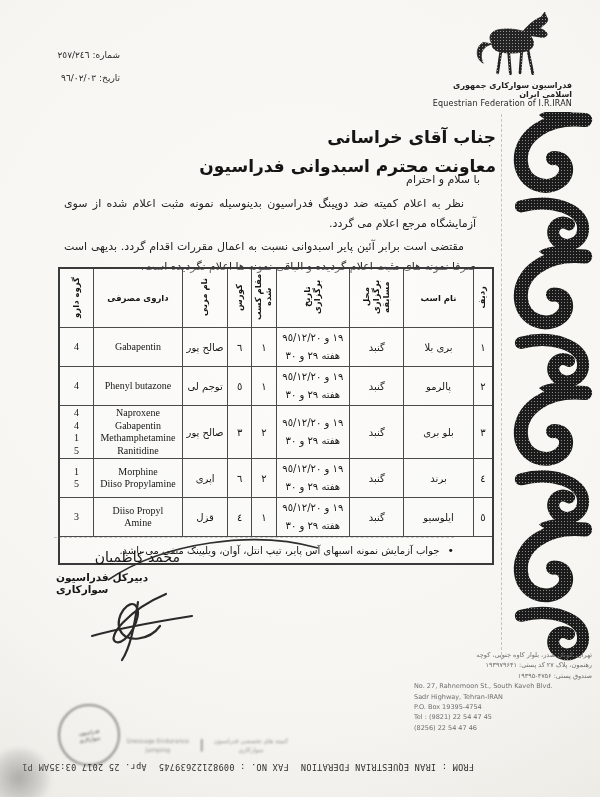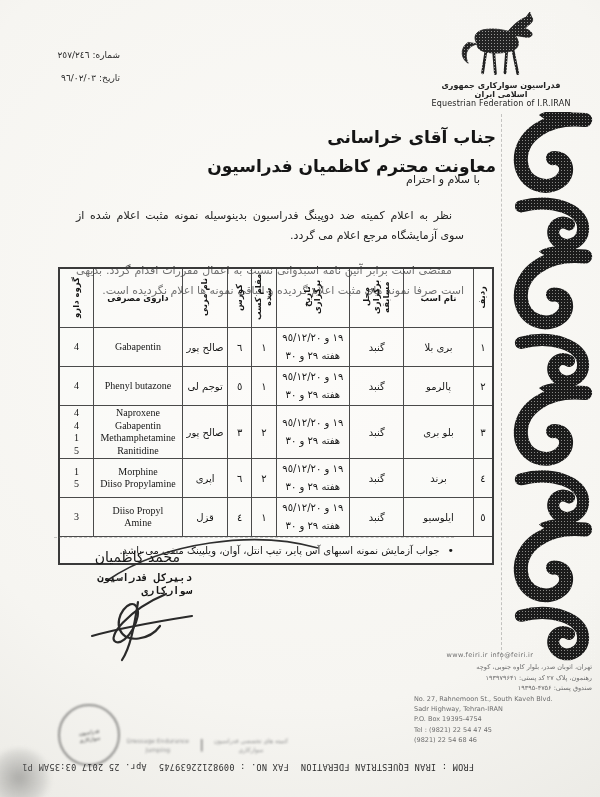--- a/index.html
+++ b/index.html
@@ -5,58 +5,58 @@
   html,body{margin:0;padding:0;}
   body{background:#dddcd8;font-family:"DejaVu Sans",sans-serif;}
   .page{position:relative;width:600px;height:797px;margin:0 auto;overflow:hidden;color:#1f1f1f;
         background:radial-gradient(circle at 50% 38%, #fbfaf7 0%, #f6f5f1 70%, #ecebe6 100%);}
   .abs{position:absolute;}
 
   
   .refblock{left:12px;top:44px;width:108px;direction:rtl;text-align:right;font-size:9px;line-height:2.5;color:#2a2a2a;}
 
   
-  .logoblock{right:28px;top:12px;width:142px;text-align:center;}
+  .logoblock{right:28px;top:12px;width:142px;text-align:right;}
   .logo-horse{position:relative;display:inline-block;width:112px;height:64px;}
   .logo-horse::after{content:"";position:absolute;inset:0;
         background-image:radial-gradient(rgba(250,249,246,.55) .6px, transparent .8px);background-size:3px 3px;}
   .org-fa{font-size:8px;font-weight:700;direction:rtl;color:#222;margin-top:1px;}
   .org-en{font-size:8px;color:#1d1d1d;letter-spacing:.2px;}
 
   
   .deco{right:4px;top:112px;width:90px;height:550px;}
   .deco-inner{position:relative;width:100%;height:100%;}
   .deco-inner::after{content:"";position:absolute;inset:0;
         background-image:radial-gradient(rgba(248,247,244,.5) .7px, transparent .9px);background-size:3px 3px;}
   .deco-edge{right:98px;top:114px;height:546px;width:0;border-left:1px dashed rgba(90,90,90,.33);}
 
   
   .recipient{right:104px;top:123px;direction:rtl;text-align:right;font-weight:700;font-size:17px;line-height:1.7;color:#151515;}
   .bodytext{right:120px;left:60px;top:170px;direction:rtl;font-size:11px;line-height:1.8;color:#222;}
   .salutation{margin:0 0 2px 0;}
-  .para{margin:16px;text-align:justify;text-indent:12px;}
+  .para{margin:4px;text-align:justify;text-indent:12px;}
 
   
   table.results{position:absolute;left:58px;top:267px;width:436px;border-collapse:collapse;direction:rtl;
         border:2px solid #3a3a3a;background:rgba(255,255,255,.35);}
   table.results th, table.results td{border:1px solid #4a4a4a;padding:1px 2px;text-align:center;vertical-align:middle;color:#161616;}
   table.results th{font-size:8.5px;font-weight:700;height:56px;}
   table.results td{font-size:10px;}
   .vert{writing-mode:vertical-rl;transform:rotate(180deg);display:inline-block;line-height:1.15;max-height:54px;}
   .horse-cell{font-size:10px;}
   .date-cell{font-size:8.5px;white-space:pre-line;line-height:1.8;margin-top:10px;}
   .drug-cell{font-family:"Liberation Serif",serif;font-size:10px;white-space:pre-line;line-height:1.25;}
   .group-cell{font-family:"Liberation Serif",serif;font-size:10px;white-space:pre-line;line-height:1.25;}
   .note-cell{text-align:right !important;font-size:9.5px;height:24px;padding-right:38px !important;}
   .note-bullet{display:inline-block;margin-left:8px;font-size:11px;}
   .fold-line{left:54px;width:400px;top:537px;border-top:1px dashed rgba(110,110,110,.35);}
 
   
   .sig-name{left:68px;top:549px;width:112px;text-align:right;direction:rtl;font-weight:400;font-size:14px;color:#151515;}
-  .sig-title{left:56px;top:571px;width:136px;text-align:right;direction:rtl;font-weight:700;font-size:10.5px;color:#151515;font-family:Liberation Mono, monospace;}
+  .sig-title{left:56px;top:571px;width:136px;text-align:left;direction:rtl;font-weight:700;font-size:10.5px;color:#151515;}
 
   
   .contact{left:388px;top:650px;width:204px;font-size:6.5px;color:#6d6d6d;line-height:1.6;filter:blur(.5px);}
   .contact .web{text-align:center;letter-spacing:.4px;margin-bottom:2px;}
   .contact .fa{direction:rtl;text-align:right;}
   .contact .en{padding-left:26px;}
 
   
   .stamp{left:58px;top:704px;width:58px;height:58px;border-radius:50%;border:2px solid rgba(45,45,45,.5);
         filter:blur(.8px);display:flex;align-items:center;justify-content:center;overflow:hidden;}
@@ -118,27 +118,27 @@
         <use href="#swirl" y="0"></use>
         <use href="#swirl" y="136"></use>
         <use href="#swirl" y="272"></use>
         <use href="#swirl" y="408"></use>
       </svg>
     </div>
   </div>
 
   <div class="abs recipient">
     <div>جناب آقای خراسانی</div>
-    <div>معاونت محترم کاظمیان فدراسیون</div>
+    <div>معاونت محترم اسبدوانی فدراسیون</div>
   </div>
 
   <div class="abs bodytext">
     <p class="salutation">با سلام و احترام</p>
     <p class="para">نظر به اعلام کمیته ضد دوپینگ فدراسیون بدینوسیله نمونه مثبت اعلام شده از سوی آزمایشگاه مرجع اعلام می گردد.</p>
-    <p class="para">مقتضی است برابر آئین نامه اسبدوانی نسبت به اعمال مقررات اقدام گردد. بدیهی است صرفا نمونه های مثبت اعلام گردیده و الباقی نمونه ها اعلام نگردیده است.</p>
+    <p class="para">مقتضی است برابر آئین پایر اسبدوانی نسبت به اعمال مقررات اقدام گردد. بدیهی است صرفا نمونه های مثبت اعلام گردیده و الباقی نمونه ها اعلام نگردیده است.</p>
   </div>
 
   <table class="results">
     <colgroup>
       <col style="width:20px">
         <col style="width:70px">
         <col style="width:55px">
         <col style="width:74px">
       <col style="width:21px">
         <col style="width:24px">
@@ -243,29 +243,28 @@
   <div class="abs sig-title">دبیرکل فدراسیون سوارکاری</div>
   <svg class="abs" style="left:84px;top:584px" width="118" height="78" viewBox="0 0 118 78" aria-hidden="true">
     <g fill="none" stroke="#2a2a2a" stroke-width="2.2" stroke-linecap="round">
       <path d="M82,10 C44,26 22,54 32,58 C42,62 60,32 52,22 C46,14 30,32 36,46 C42,60 66,56 76,42"></path>
       <path d="M8,52 C36,44 70,38 108,32"></path>
       <path d="M54,18 C50,44 46,64 38,76"></path>
     </g>
   </svg>
 
   <div class="abs contact">
-    <div class="web">www.feiri.ir        info@feiri.ir</div>
     <div class="fa">تهران، اتوبان صدر، بلوار کاوه جنوبی، کوچه</div>
     <div class="fa">رهنمون، پلاک ۲۷    کد پستی: ۱۹۳۹۷۹۶۴۱</div>
     <div class="fa">صندوق پستی: ۴۷۵۶-۱۹۳۹۵</div>
     <div class="en">No. 27, Rahnemoon St., South Kaveh Blvd.</div>
     <div class="en">Sadr  Highway,          Tehran-IRAN</div>
     <div class="en">P.O. Box 19395-4754</div>
     <div class="en">Tel : (9821) 22 54 47 45</div>
-    <div class="en">      (9821) 22 54 68 46</div>
+    <div class="en">      (8256) 22 54 47 46</div>
   </div>
 
   <div class="abs stamp">
     <div class="stamp-inner" style="white-space:pre-line">فدراسیون
 سوارکاری</div>
   </div>
 
   <div class="abs faint-center">
     <div class="faint-col">Dressage  Endurance  Jumping</div>
     <span class="vbar">|</span>

